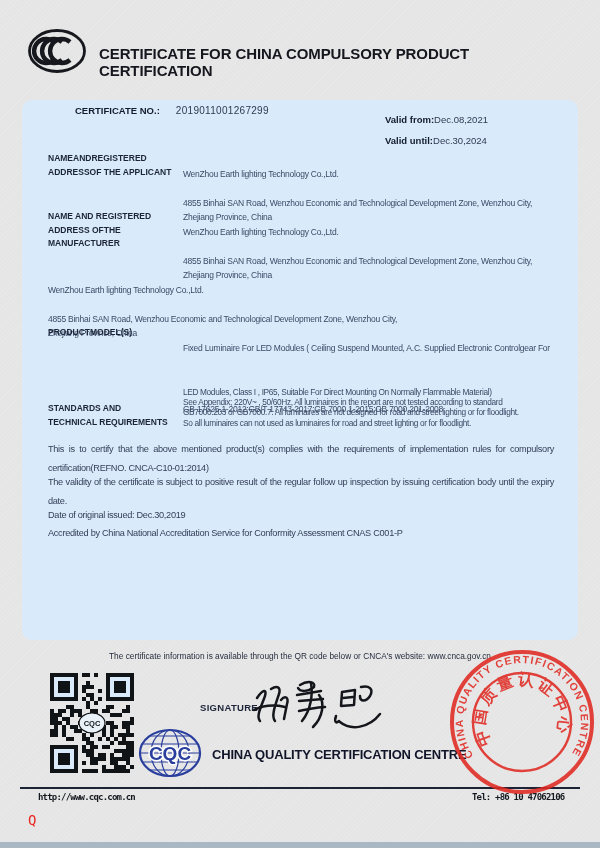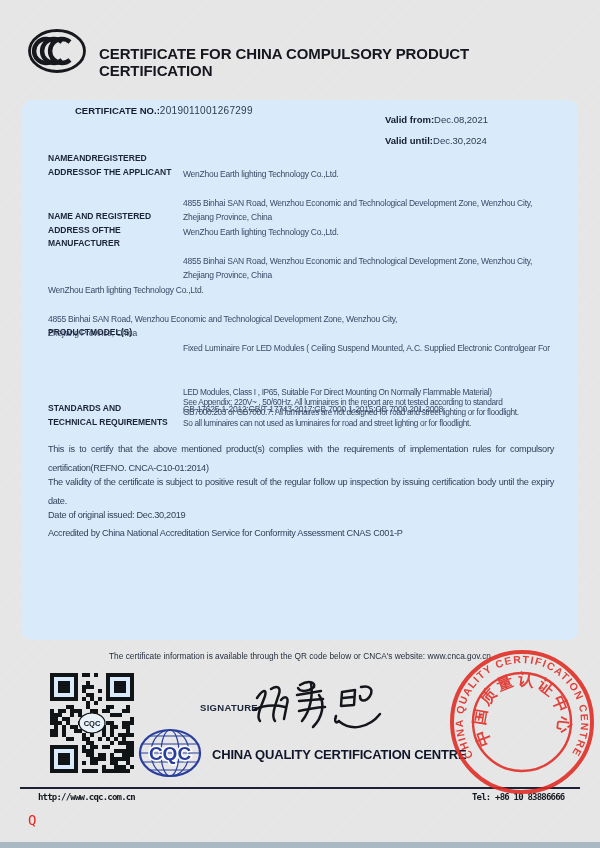--- a/index.html
+++ b/index.html
@@ -4,21 +4,21 @@
 <style>
   html,body{margin:0;padding:0;background:#9aa7b4;}
   .page{position:relative;width:600px;height:848px;background:#e5e5e5;
         font-family:"Liberation Sans",sans-serif;overflow:hidden;}
   .page::before{content:"";position:absolute;inset:0;pointer-events:none;
         background:repeating-linear-gradient(135deg,rgba(255,255,255,.13) 0 1px,transparent 1px 3px);}
   .abs{position:absolute;}
   .panel{left:22px;top:100px;width:556px;height:540px;background:#d9eafa;border-radius:10px;}
   .title{left:99px;top:45px;width:480px;font-size:15px;font-weight:bold;
          letter-spacing:-.1px;color:#15161e;}
-  .certno{left:75px;top:105px;display:flex;align-items:baseline;}
+  .certno{left:75px;top:105px;display:flex;align-items:baseline;gap:16px;}
   .certno .lbl{font-size:9.5px;font-weight:bold;color:#131b2e;}
   .certno .val{font-size:10px;letter-spacing:.3px;color:#2e3a52;}
   .validrow{left:385px;display:flex;align-items:baseline;}
   .validrow .lbl{font-size:9.5px;font-weight:bold;color:#131b2e;}
   .validrow .val{font-size:9.5px;color:#2e3a52;margin-top:11px;}
   .frow{position:absolute;left:48px;display:flex;}
   .flabel{width:135px;font-size:8.5px;font-weight:bold;line-height:13.5px;color:#1b2438;
           white-space:pre-line;}
   .fvalue{width:382px;font-size:8.5px;line-height:14.5px;color:#3c4a66;
           letter-spacing:-.25px;white-space:pre-line;}
@@ -335,21 +335,21 @@
       <line x1="5.5" y1="35" x2="60.5" y2="35" stroke-width="1.2"></line>
       <line x1="13" y1="9" x2="53" y2="9" stroke-width="1.2"></line>
       <line x1="13" y1="43" x2="53" y2="43" stroke-width="1.2"></line>
     </g>
     <text x="33" y="33" text-anchor="middle" font-family="Liberation Sans,sans-serif" font-size="19" font-weight="bold" fill="#2a3f9d" stroke="#ffffff" stroke-width="3" paint-order="stroke">CQC</text>
   </svg>
   <div class="abs issuer-name">CHINA QUALITY CERTIFICATION CENTRE</div>
 
   <div class="abs rule"></div>
   <div class="abs foot" style="left:38px">http://www.cqc.com.cn</div>
-  <div class="abs foot" style="left:472px">Tel: +86 10 83886666</div>
+  <div class="abs foot" style="left:472px">Tel: +86 10 47062106</div>
 
   <div class="abs serial">
     <span class="q">Q</span>
   </div>
 
   <svg class="abs" style="left:437px;top:637px;opacity:.88" width="170" height="170" viewBox="0 0 170 170">
     <defs>
       <path id="stampArcOuter" d="M36.7,118.9 A59,59 0 1 1 133.3,118.9"></path>
       <path id="stampArcInner" d="M54.7,106.2 A37,37 0 1 1 115.3,106.2"></path>
     </defs>

